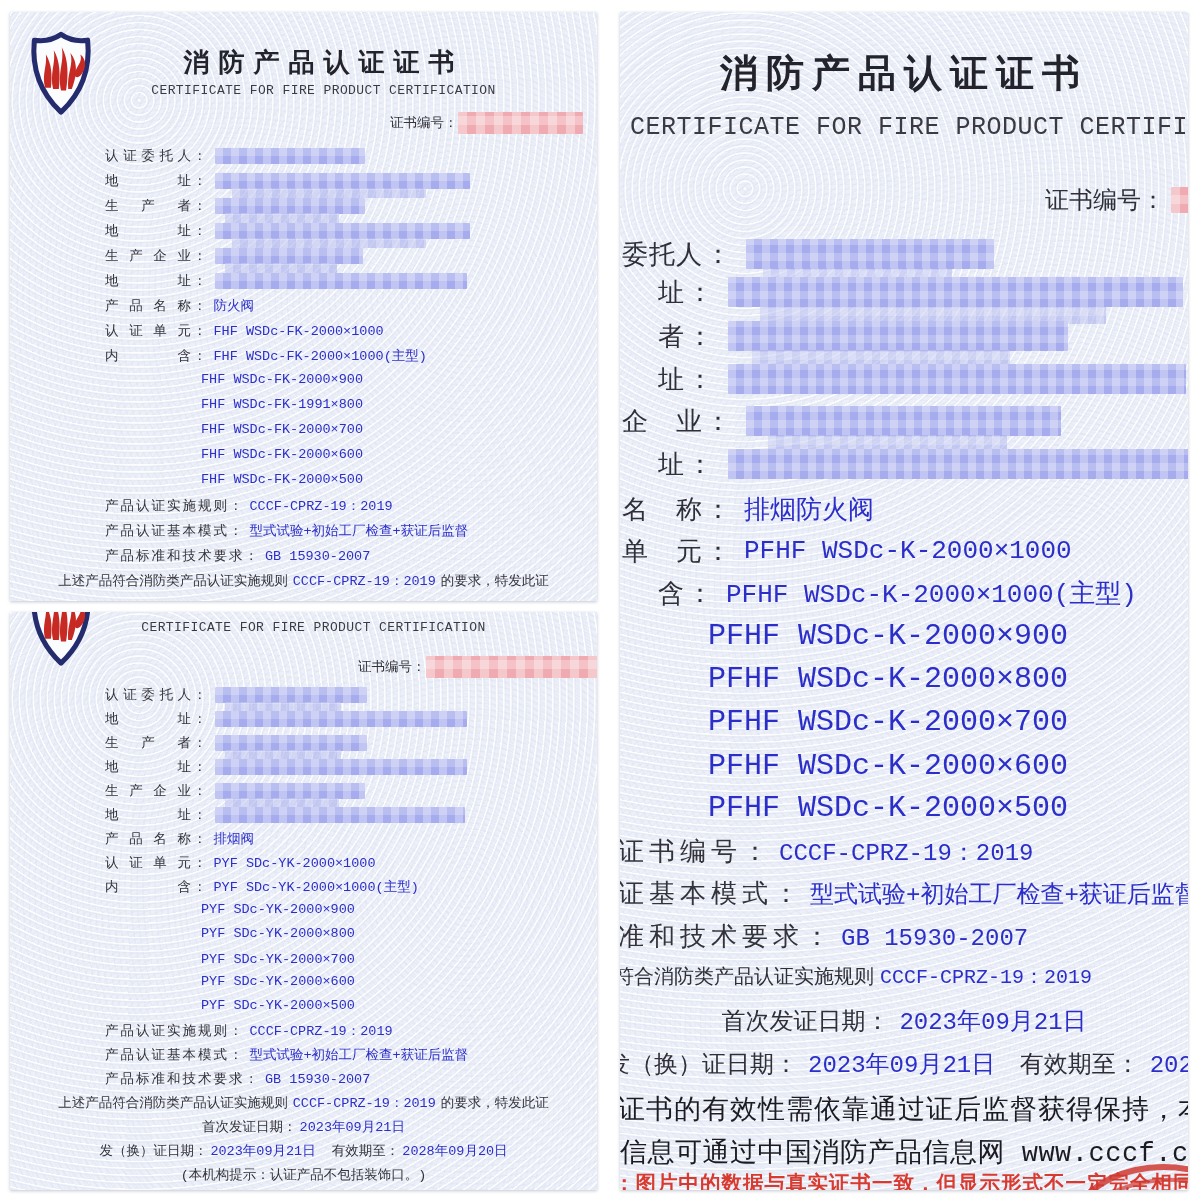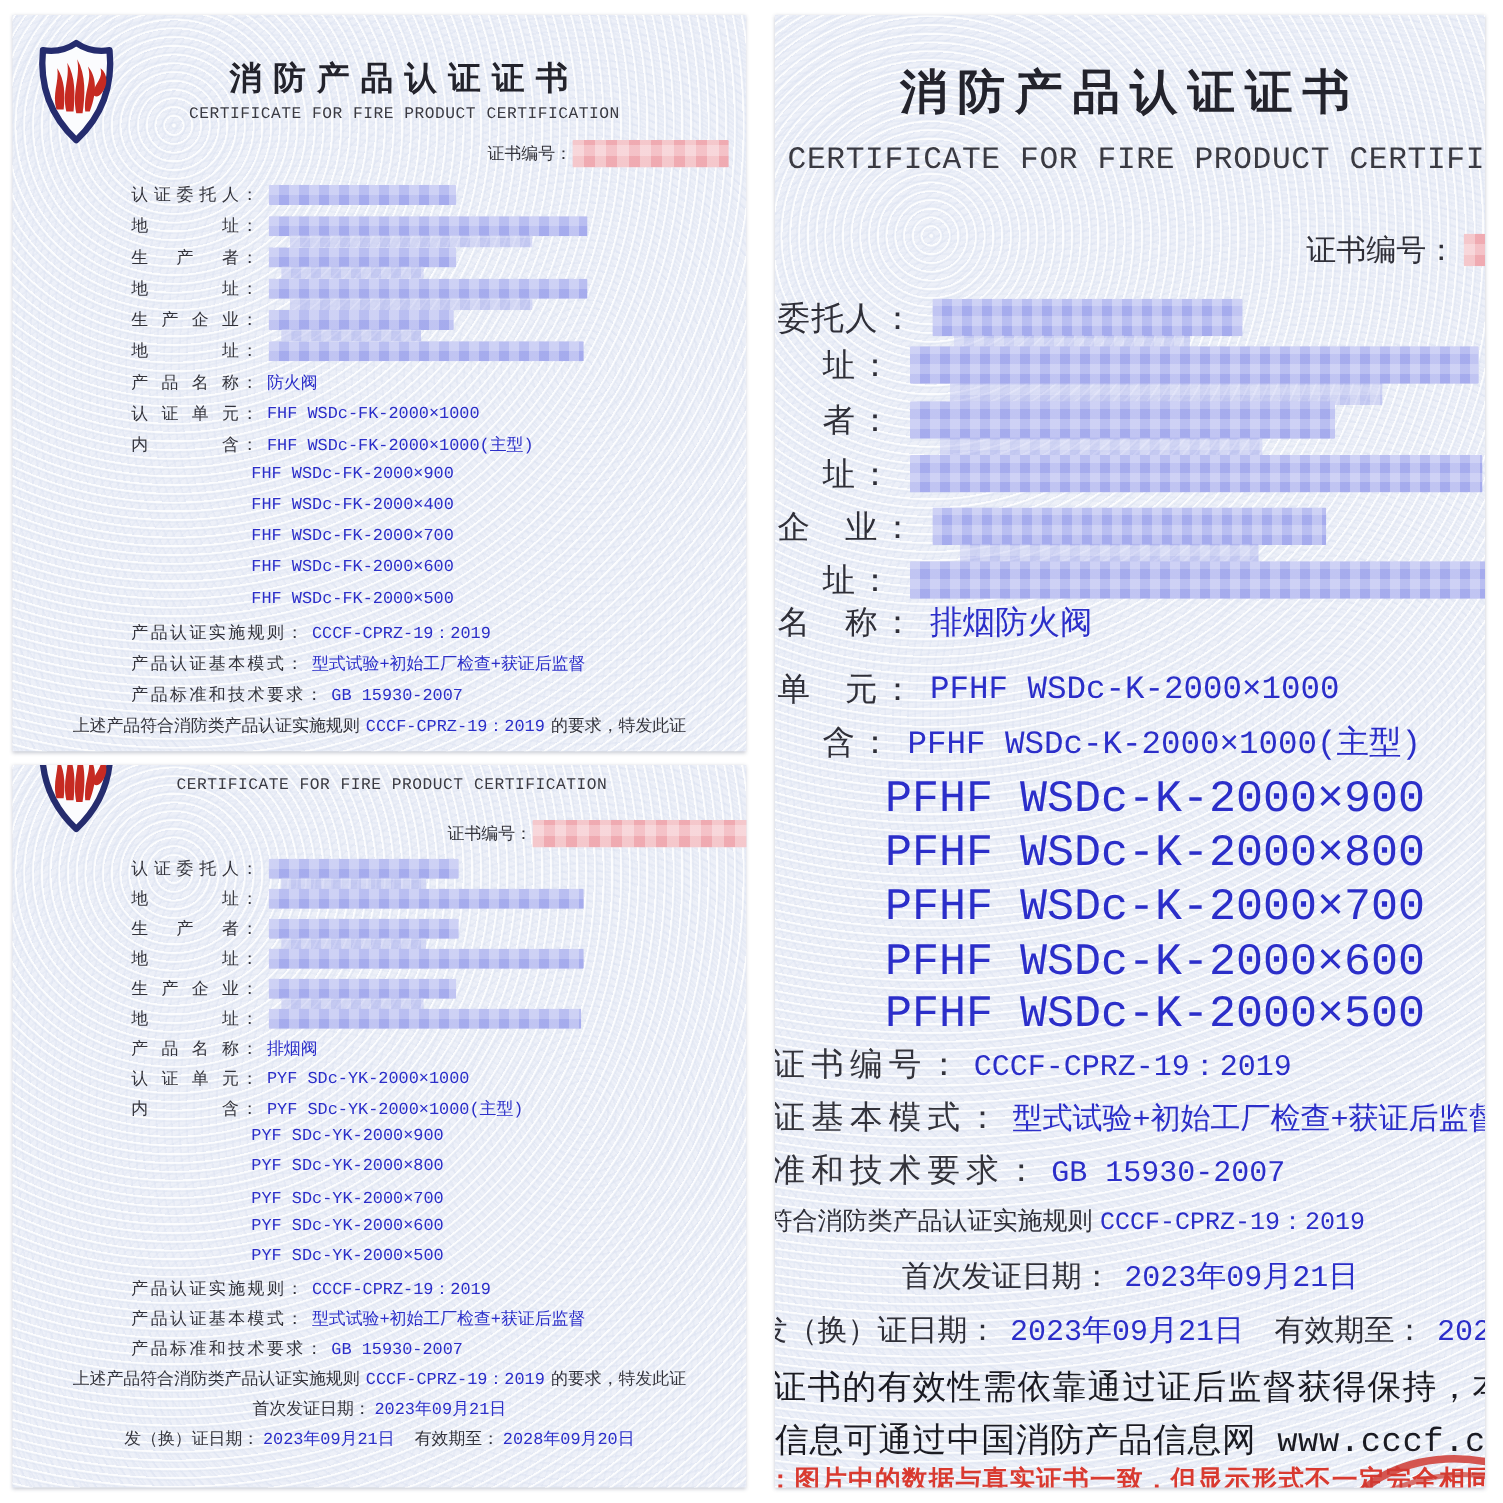--- a/index.html
+++ b/index.html
@@ -61,21 +61,21 @@
 
   .r-title{position:absolute;left:0;right:0;top:36px;text-align:center;
     font-size:38px;font-weight:600;letter-spacing:8px;color:#23232c;white-space:nowrap}
   .r-sub{position:absolute;left:10px;top:101px;font-size:25px;letter-spacing:.5px;color:#3a3a42;white-space:nowrap}
 
   #rt .row{font-size:26px;height:34px;left:2px;color:#2f2f38}
   .lab1{display:inline-block;width:62px;text-align:right}
   .lab2{display:inline-block;width:80px;text-align:justify;text-align-last:justify;text-justify:inter-character}
   #rt .colon{margin:0 3px}
   #rt .val{margin-left:10px}
-  #rt .mrow{left:88px;font-size:36px}
+  #rt .mrow{left:88px;font-size:30px}
   #rt .srow{left:-2px;font-size:26px;letter-spacing:5px}
   #rt .srow .val{font-size:24px;letter-spacing:0;margin-left:6px}
   .conform{position:absolute;left:-6px;top:951px;font-size:20px;color:#2f2f38;white-space:nowrap}
   .conform .code{color:#2b2ec9;margin:0 6px}
   .rfirst{position:absolute;left:0;width:100%;top:993px;text-align:center;font-size:24px;color:#2f2f38;white-space:nowrap}
   .rfirst .val,.rre .val{color:#2b2ec9;margin-left:2px}
   .rre{position:absolute;left:-14px;top:1036px;font-size:24px;color:#2f2f38;white-space:nowrap}
   .rre .black{margin-left:10px}
   .rnote1{position:absolute;left:-2px;top:1079px;font-size:27px;color:#1b1b22;letter-spacing:1px;white-space:nowrap}
   .rnote2{position:absolute;left:0;top:1122px;font-size:27px;color:#1b1b22;letter-spacing:.5px;white-space:nowrap}
@@ -148,21 +148,21 @@
     <span class="jl">认证单元</span>
       <span class="colon">：</span>
     <span class="val">FHF WSDc-FK-2000×1000</span>
   </div>
   <div class="row" style="top:335px">
     <span class="jl">内含</span>
       <span class="colon">：</span>
     <span class="val">FHF WSDc-FK-2000×1000(主型)</span>
   </div>
   <div class="mrow" style="top:360px">FHF WSDc-FK-2000×900</div>
-  <div class="mrow" style="top:385px">FHF WSDc-FK-2000×400</div>
+  <div class="mrow" style="top:385px">FHF WSDc-FK-1991×800</div>
   <div class="mrow" style="top:410px">FHF WSDc-FK-2000×700</div>
   <div class="mrow" style="top:435px">FHF WSDc-FK-2000×600</div>
   <div class="mrow" style="top:460px">FHF WSDc-FK-2000×500</div>
   <div class="srow" style="top:485px">
     <span>产品认证实施规则：</span><span class="val">CCCF-CPRZ-19：2019</span>
   </div>
   <div class="srow" style="top:510px">
     <span>产品认证基本模式：</span><span class="val">型式试验+初始工厂检查+获证后监督</span>
   </div>
   <div class="srow" style="top:535px">
@@ -249,20 +249,21 @@
   <div class="foot" style="top:482px">
     <span>上述产品符合消防类产品认证实施规则</span><span class="code">CCCF-CPRZ-19：2019</span><span>的要求，特发此证</span>
   </div>
   <div class="cfoot" style="top:506px">
     <span>首次发证日期：</span><span class="val">2023年09月21日</span>
   </div>
   <div class="cfoot" style="top:530px">
     <span>发（换）证日期：</span><span class="val">2023年09月21日</span>
     <span style="margin-left:8px">有效期至：</span><span class="val">2028年09月20日</span>
   </div>
+  <div class="cfoot" style="top:554px">(本机构提示：认证产品不包括装饰口。)</div>
 </div>
 
 <div id="rt" class="panel">
   <div class="r-title">消防产品认证证书</div>
   <div class="r-sub">CERTIFICATE FOR FIRE PRODUCT CERTIFICATION</div>
   <div class="certno">
     <span>证书编号：</span>
     <span class="redact rp" style="width:70px;height:26px;margin-left:6px"></span>
   </div>
   <div class="row" style="top:225px">
@@ -288,21 +289,21 @@
   <div class="row" style="top:392px">
     <span class="lab2">企业</span>
       <span class="colon">：</span>
     <span class="redact rb r2" style="width:315px;height:30px;margin-left:12px"></span>
   </div>
   <div class="row" style="top:435px">
     <span class="lab1">址</span>
       <span class="colon">：</span>
     <span class="redact rb" style="width:462px;height:30px;margin-left:12px"></span>
   </div>
-  <div class="row" style="top:468px">
+  <div class="row" style="top:480px">
     <span class="lab2">名称</span>
       <span class="colon">：</span>
     <span class="val">排烟防火阀</span>
   </div>
   <div class="row" style="top:522px">
     <span class="lab2">单元</span>
       <span class="colon">：</span>
     <span class="val">PFHF WSDc-K-2000×1000</span>
   </div>
   <div class="row" style="top:564px">

